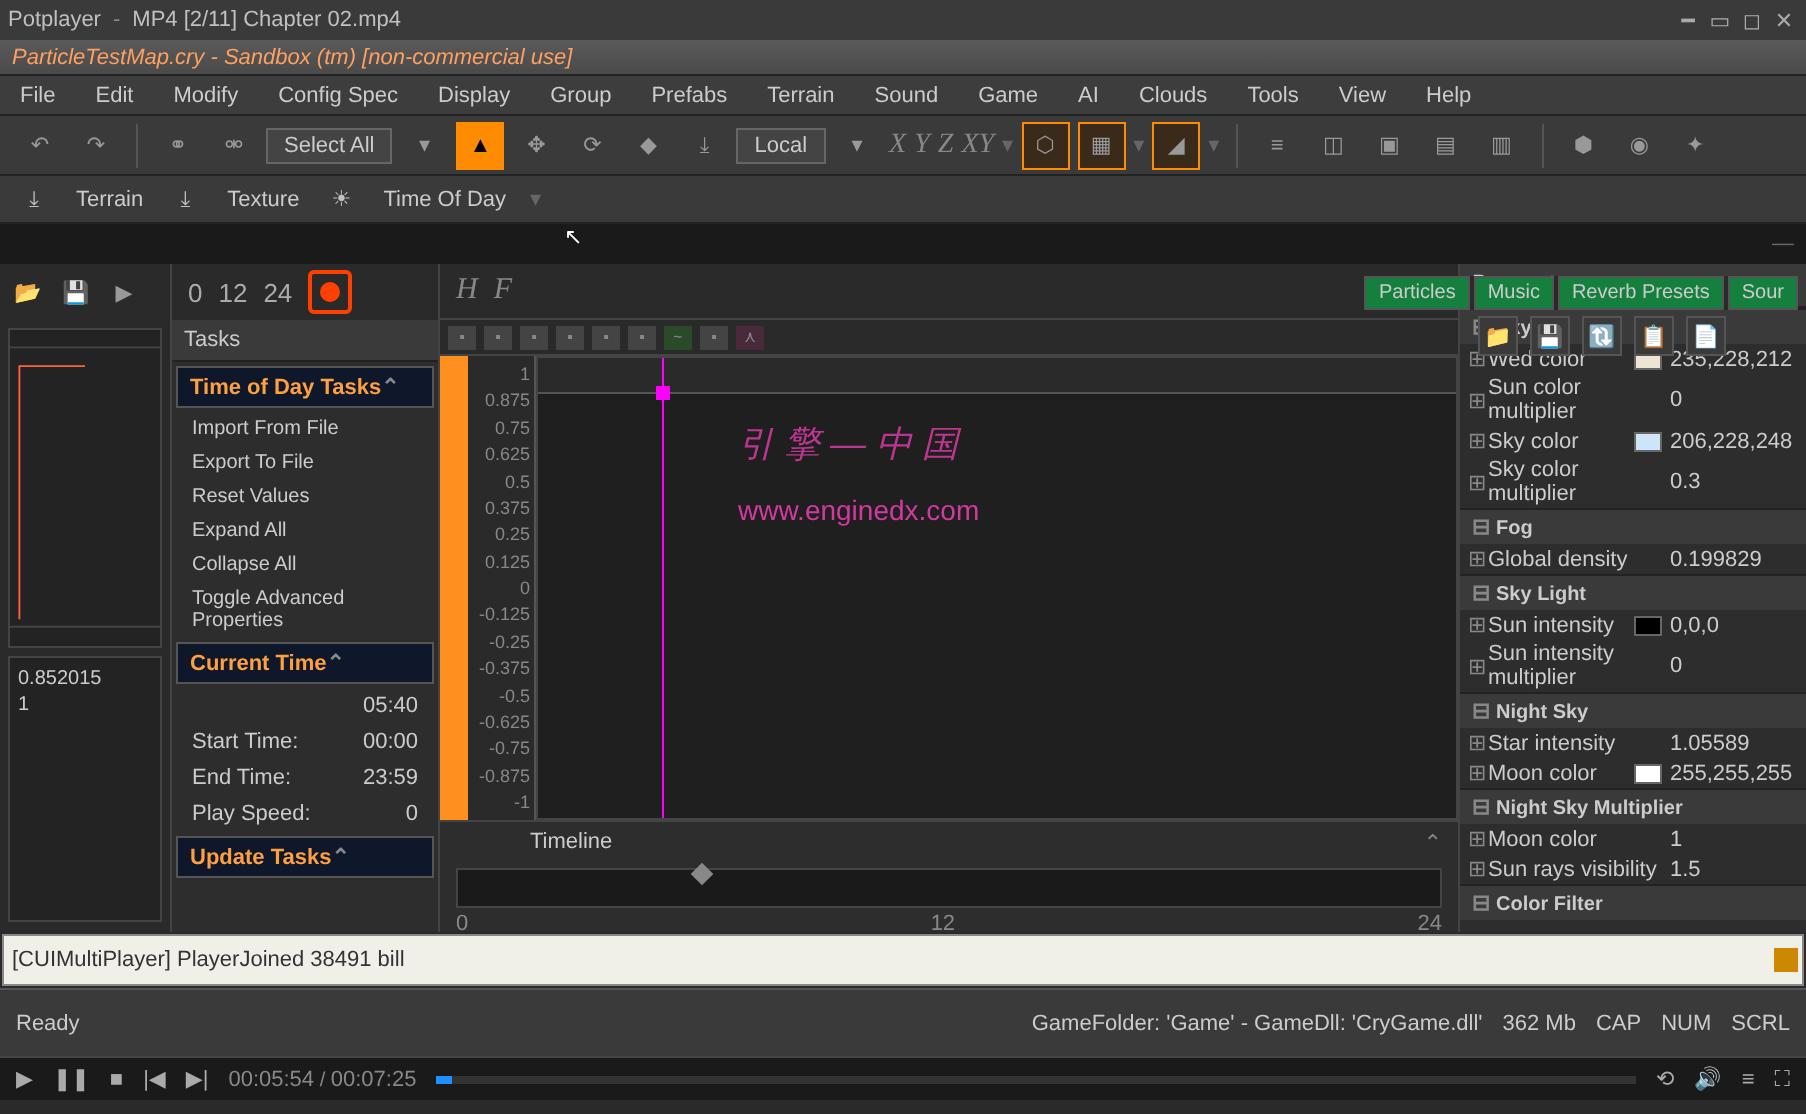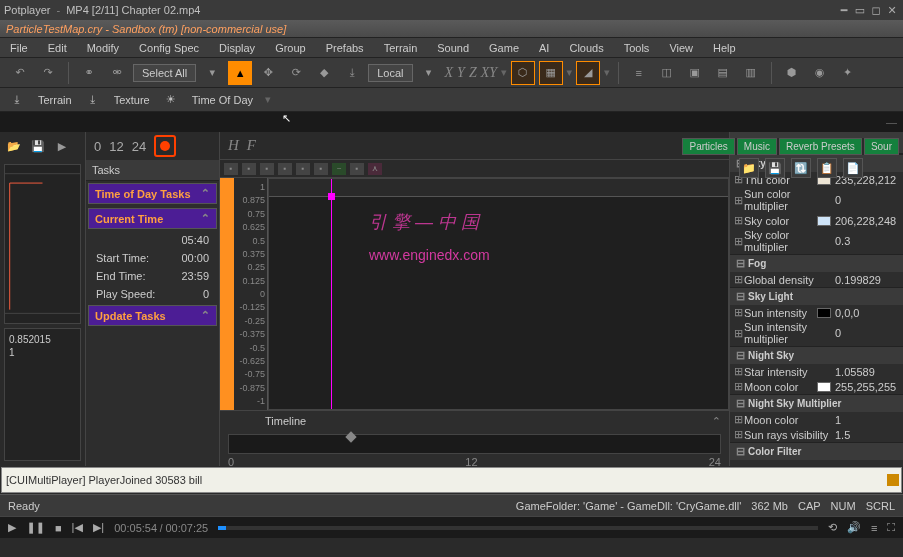--- a/index.html
+++ b/index.html
@@ -35,21 +35,21 @@
 .main-area { display: flex; height: 334px; background: #2a2a2a; position: relative; }
 
 .leftcol { width: 86px; background: #2a2a2a; border-right: 1px solid #444; display: flex; flex-direction: column; }
 .leftmini { height: 160px; background: #232323; margin: 4px; border: 1px solid #444; position: relative; }
 .leftmini svg { width: 100%; height: 100%; }
 .leftlist { flex: 1; background: #232323; margin: 0 4px 5px 4px; border: 1px solid #444; padding: 4px; }
 .leftlist .row { color: #ccc; font-size: 10px; padding: 1px 0; }
 
 .tasks-panel { width: 134px; background: #2d2d2d; border-right: 1px solid #444; display: flex; flex-direction: column; }
 .panel-header { background: #3a3a3a; padding: 4px 6px; color: #ccc; border-bottom: 1px solid #222; }
-.section-hdr { background: #4c1d95; padding: 3px 6px; color: #ffa040; font-weight: bold; display: flex; justify-content: space-between; align-items: center; border: 1px solid #555; margin: 2px; }
+.section-hdr { background: #0f172a; padding: 3px 6px; color: #ffa040; font-weight: bold; display: flex; align-items: center; border: 1px solid #555; margin: 2px; }
 .section-hdr .arrow { color: #888; }
 .task-item { padding: 3px 10px; color: #ccc; cursor: pointer; font-size: 10px; }
 .ct-row { display: flex; justify-content: space-between; padding: 3px 10px; color: #ccc; font-size: 10px; }
 
 .center-col { flex: 1; background: #2a2a2a; display: flex; flex-direction: column; position: relative; }
 .iconrow { height: 28px; background: #2a2a2a; display: flex; align-items: center; padding: 4px 8px; gap: 8px; border-bottom: 1px solid #444; }
 .iconrow .ibtn { width: 20px; height: 20px; display: flex; align-items: center; justify-content: center; color: #999; }
 .iconrow .record { width: 22px; height: 22px; border: 2px solid #ff4000; border-radius: 3px; display: flex; align-items: center; justify-content: center; }
 .iconrow .record .dot { width: 10px; height: 10px; border-radius: 50%; background: #ff4000; }
 .iconrow .num { color: #aaa; font-size: 13px; }
@@ -85,21 +85,21 @@
 
 .tabs-bar { position: absolute; right: 4px; top: 138px; display: flex; gap: 2px; background: #2a2a2a; z-index: 5; }
 .tabs-bar .tab { background: #15803d; padding: 2px 6px; color: #ccc; font-size: 10px; border: 1px solid #555; cursor: pointer; }
 
 .tabs-icons { position: absolute; right: 40px; top: 158px; display: flex; gap: 6px; z-index: 5; }
 .tabs-icons .ti { width: 20px; height: 20px; background: #3a3a3a; border: 1px solid #555; display: flex; align-items: center; justify-content: center; }
 
 .console { height: 26px; background: #f0f0e8; border: 1px solid #888; margin: 1px; display: flex; align-items: center; padding: 0 4px; font-size: 10px; color: #333; position: relative; }
 .console .scrollbtn { position: absolute; right: 2px; width: 12px; height: 12px; background: #cc8800; }
 
-.statusbar { height: 22px; background: #3a3a3a; display: flex; align-items: center; padding: 0 8px; justify-content: space-between; color: #ccc; font-size: 10px; border-top: 1px solid #555; }
+.statusbar { height: 34px; background: #3a3a3a; display: flex; align-items: center; padding: 0 8px; justify-content: space-between; color: #ccc; font-size: 10px; border-top: 1px solid #555; }
 .statusbar .right { display: flex; gap: 10px; }
 
 .playerbar { height: 22px; background: #1a1a1a; display: flex; align-items: center; padding: 0 8px; gap: 10px; color: #ccc; border-top: 1px solid #444; }
 .playerbar .pbtn { color: #aaa; cursor: pointer; }
 .playerbar .time { color: #888; font-size: 10px; }
 .playerbar .progress { flex: 1; height: 4px; background: #333; position: relative; }
 .playerbar .progress .fill { position: absolute; left: 0; top: 0; bottom: 0; width: 1.3%; background: #1e90ff; }
 .playerbar .rbtn { color: #aaa; cursor: pointer; }
 </style>
 </head>
@@ -235,20 +235,28 @@
       <span class="num">24</span>
       <div class="record">
           <div class="dot"></div>
         </div>
     </div>
     <div class="panel-header">Tasks</div>
     <div class="section-hdr">
       <span>Time of Day Tasks</span>
       <span class="arrow">⌃</span>
     </div>
+    <div id="taskitems">
+        <div class="task-item">Import From File</div>
+        <div class="task-item">Export To File</div>
+        <div class="task-item">Reset Values</div>
+        <div class="task-item">Expand All</div>
+        <div class="task-item">Collapse All</div>
+        <div class="task-item">Toggle Advanced Properties</div>
+      </div>
     <div class="section-hdr">
       <span>Current Time</span>
       <span class="arrow">⌃</span>
     </div>
     <div class="ct-row">
         <span></span>
         <span>05:40</span>
       </div>
     <div class="ct-row">
         <span>Start Time:</span>
@@ -330,21 +338,21 @@
 
   <div class="params-panel">
     <div class="panel-header">
       <span>Parameters</span>
       <span style="float:right;color:#888">⊓</span>
     </div>
     <div id="paramrows">
         <div class="param-group"><span style="color:#888">⊟</span> Sky</div>
         <div class="param-row">
           <span class="expander">⊞</span>
-          <span class="pname">Thu color</span>
+          <span class="pname">Wed color</span>
           <span class="swatch" style="background: rgb(236, 228, 212);"></span>
           <span class="pval">235,228,212</span>
         </div>
         <div class="param-row">
           <span class="expander">⊞</span>
           <span class="pname">Sun color multiplier</span>
           <span class="pval">0</span>
         </div>
         <div class="param-row">
           <span class="expander">⊞</span>
@@ -398,21 +406,21 @@
           <span class="pname">Sun rays visibility</span>
           <span class="pval">1.5</span>
         </div>
         <div class="param-group"><span style="color:#888">⊟</span> Color Filter</div>
       </div>
   </div>
 
 </div>
 
 <div class="console">
-  <span>[CUIMultiPlayer] PlayerJoined 30583 bill</span>
+  <span>[CUIMultiPlayer] PlayerJoined 38491 bill</span>
   <div class="scrollbtn"></div>
 </div>
 
 <div class="statusbar">
   <span>Ready</span>
   <div class="right">
     <span>GameFolder: 'Game' - GameDll: 'CryGame.dll'</span>
     <span>362 Mb</span>
     <span>CAP</span>
     <span>NUM</span>

